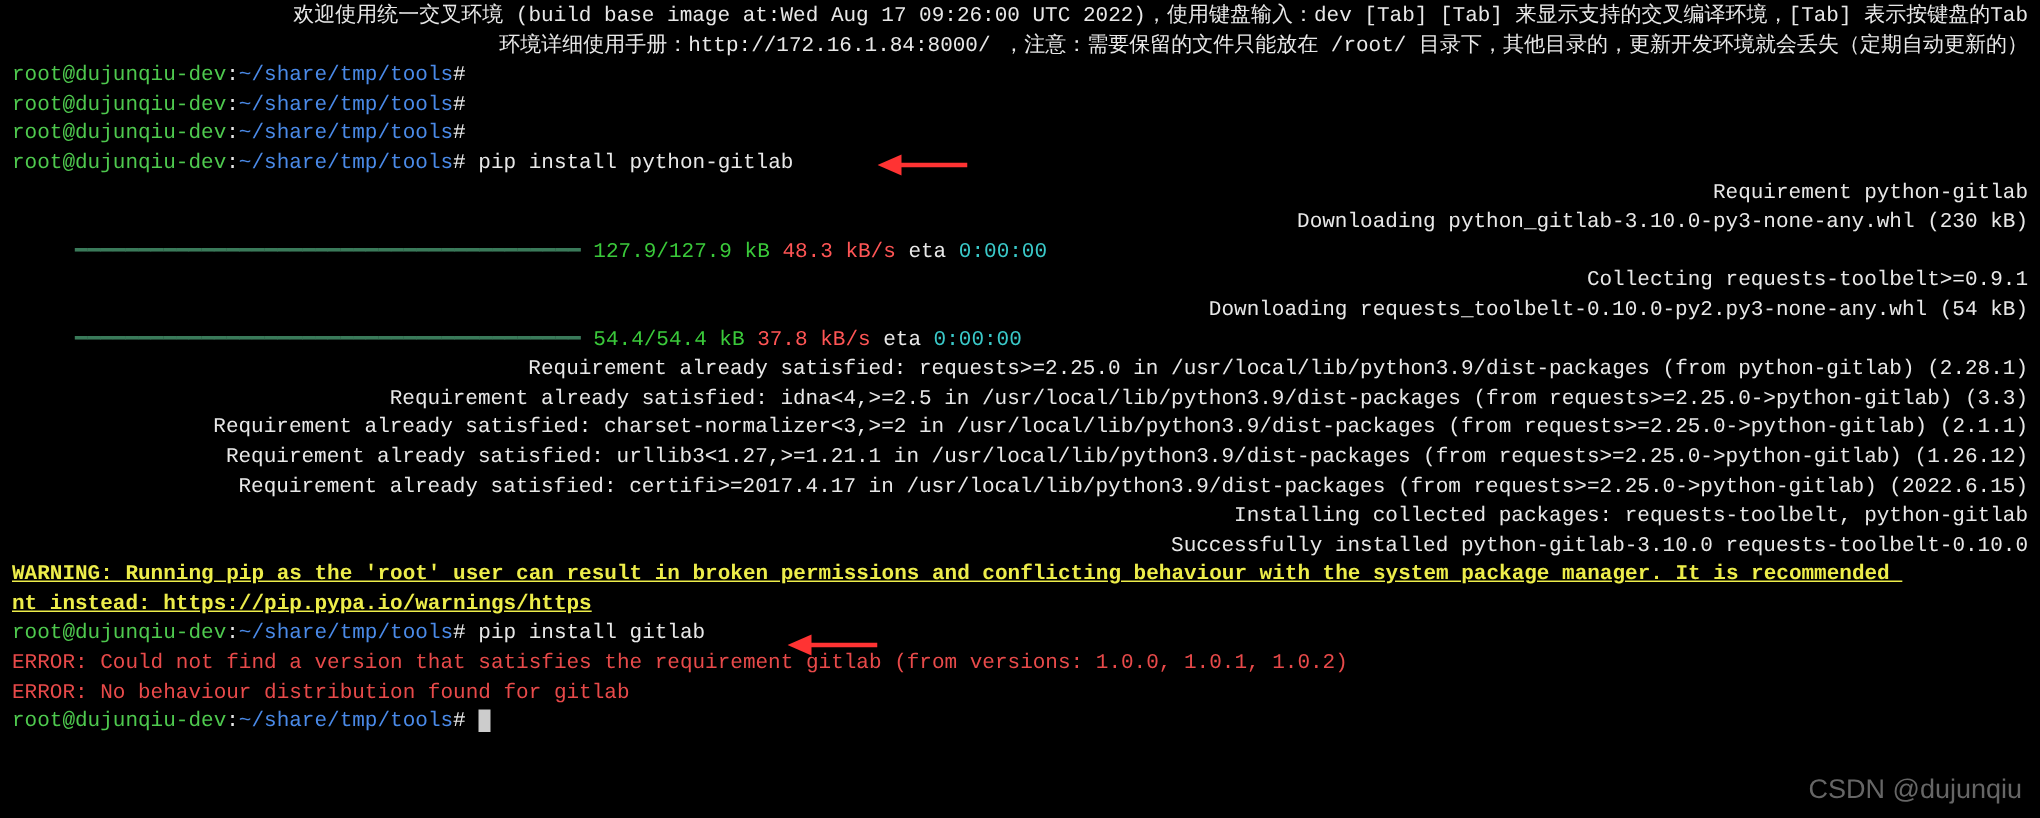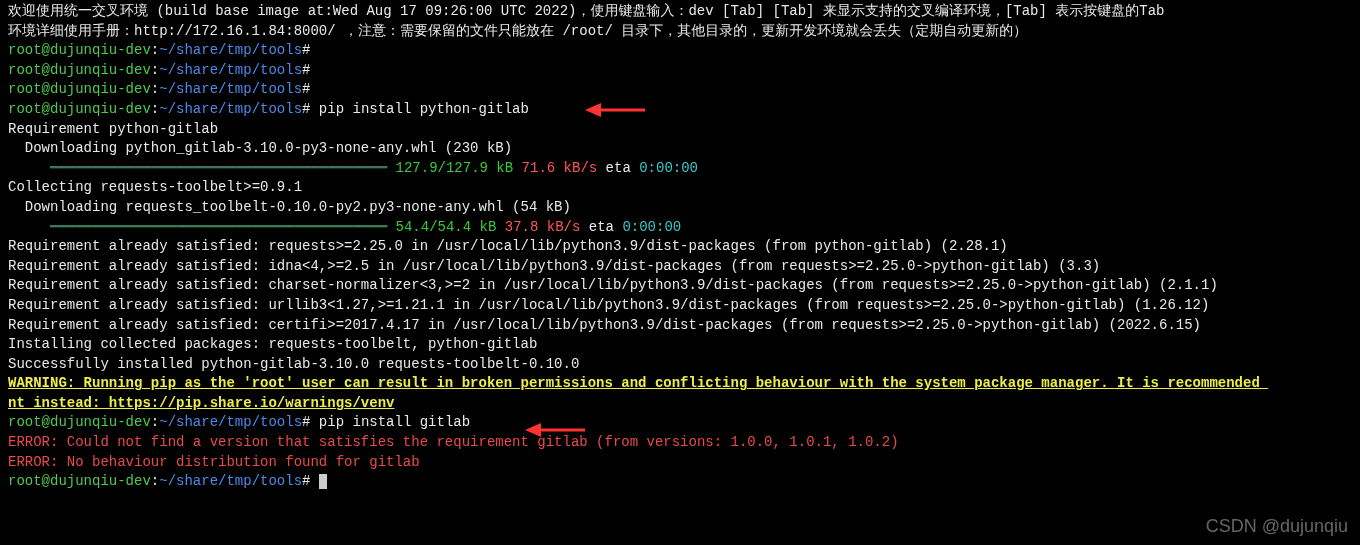--- a/index.html
+++ b/index.html
@@ -15,21 +15,21 @@
       line-height: 1.4;
       width: 1360px;
       height: 545px;
       padding: 2px 8px;
       position: relative;
       overflow: hidden;
     }
     .line {
       white-space: pre;
     }
-    .white { color: #e8e8e8; }
+    .white { color: #e8e8e8; text-align: right; }
     .prompt-green { color: #4ec94e; }
     .path-blue { color: #4a8ae8; text-align: right; }
     .teal { color: #3ac9c9; }
     .red { color: #e84a4a; }
     .red-bright { color: #ff5555; }
     .yellow { color: #eded4a; font-weight: bold; text-decoration: underline; }
     .green-bright { color: #3ac93a; }
     .progress-bar {
       display: inline-block;
       color: #3a7a5a;
@@ -66,35 +66,35 @@
 <div class="line"><span class="prompt-green">root@dujunqiu-dev</span><span class="white">:</span><span class="path-blue">~/share/tmp/tools</span><span class="white">#</span></div>
 
 <div class="line"><span class="prompt-green">root@dujunqiu-dev</span><span class="white">:</span><span class="path-blue">~/share/tmp/tools</span><span class="white">#</span></div>
 
 <div class="line"><span class="prompt-green">root@dujunqiu-dev</span><span class="white">:</span><span class="path-blue">~/share/tmp/tools</span><span class="white">#</span></div>
 
 <div class="line"><span class="prompt-green">root@dujunqiu-dev</span><span class="white">:</span><span class="path-blue">~/share/tmp/tools</span><span class="white">#</span><span class="white"> pip install python-gitlab</span></div>
 
 <div class="line white">Requirement python-gitlab</div>
 <div class="line white">  Downloading python_gitlab-3.10.0-py3-none-any.whl (230 kB)</div>
-<div class="line"><span class="progress-bar">     ━━━━━━━━━━━━━━━━━━━━━━━━━━━━━━━━━━━━━━━━</span><span class="green-bright"> 127.9/127.9 kB</span><span class="red-bright"> 71.6 kB/s</span><span class="white"> eta</span><span class="teal"> 0:00:00</span></div>
+<div class="line"><span class="progress-bar">     ━━━━━━━━━━━━━━━━━━━━━━━━━━━━━━━━━━━━━━━━</span><span class="green-bright"> 127.9/127.9 kB</span><span class="red-bright"> 48.3 kB/s</span><span class="white"> eta</span><span class="teal"> 0:00:00</span></div>
 
 <div class="line white">Collecting requests-toolbelt&gt;=0.9.1</div>
 <div class="line white">  Downloading requests_toolbelt-0.10.0-py2.py3-none-any.whl (54 kB)</div>
 <div class="line"><span class="progress-bar">     ━━━━━━━━━━━━━━━━━━━━━━━━━━━━━━━━━━━━━━━━</span><span class="green-bright"> 54.4/54.4 kB</span><span class="red-bright"> 37.8 kB/s</span><span class="white"> eta</span><span class="teal"> 0:00:00</span></div>
 
 <div class="line white">Requirement already satisfied: requests&gt;=2.25.0 in /usr/local/lib/python3.9/dist-packages (from python-gitlab) (2.28.1)</div>
 <div class="line white">Requirement already satisfied: idna&lt;4,&gt;=2.5 in /usr/local/lib/python3.9/dist-packages (from requests&gt;=2.25.0-&gt;python-gitlab) (3.3)</div>
 <div class="line white">Requirement already satisfied: charset-normalizer&lt;3,&gt;=2 in /usr/local/lib/python3.9/dist-packages (from requests&gt;=2.25.0-&gt;python-gitlab) (2.1.1)</div>
 <div class="line white">Requirement already satisfied: urllib3&lt;1.27,&gt;=1.21.1 in /usr/local/lib/python3.9/dist-packages (from requests&gt;=2.25.0-&gt;python-gitlab) (1.26.12)</div>
 <div class="line white">Requirement already satisfied: certifi&gt;=2017.4.17 in /usr/local/lib/python3.9/dist-packages (from requests&gt;=2.25.0-&gt;python-gitlab) (2022.6.15)</div>
 <div class="line white">Installing collected packages: requests-toolbelt, python-gitlab</div>
 <div class="line white">Successfully installed python-gitlab-3.10.0 requests-toolbelt-0.10.0</div>
 <div class="line yellow">WARNING: Running pip as the 'root' user can result in broken permissions and conflicting behaviour with the system package manager. It is recommended </div>
-<div class="line yellow">nt instead: https://pip.share.io/warnings/venv</div>
+<div class="line yellow">nt instead: https://pip.pypa.io/warnings/https</div>
 
 <div class="line"><span class="prompt-green">root@dujunqiu-dev</span><span class="white">:</span><span class="path-blue">~/share/tmp/tools</span><span class="white">#</span><span class="white"> pip install gitlab</span></div>
 
 <div class="line red">ERROR: Could not find a version that satisfies the requirement gitlab (from versions: 1.0.0, 1.0.1, 1.0.2)</div>
 <div class="line red">ERROR: No behaviour distribution found for gitlab</div>
 
 <div class="line"><span class="prompt-green">root@dujunqiu-dev</span><span class="white">:</span><span class="path-blue">~/share/tmp/tools</span><span class="white">#</span> <span class="cursor"></span></div>
 
 <div class="arrow" style="left:585px; top:100px;">
   <svg width="60" height="20" viewBox="0 0 60 20">

